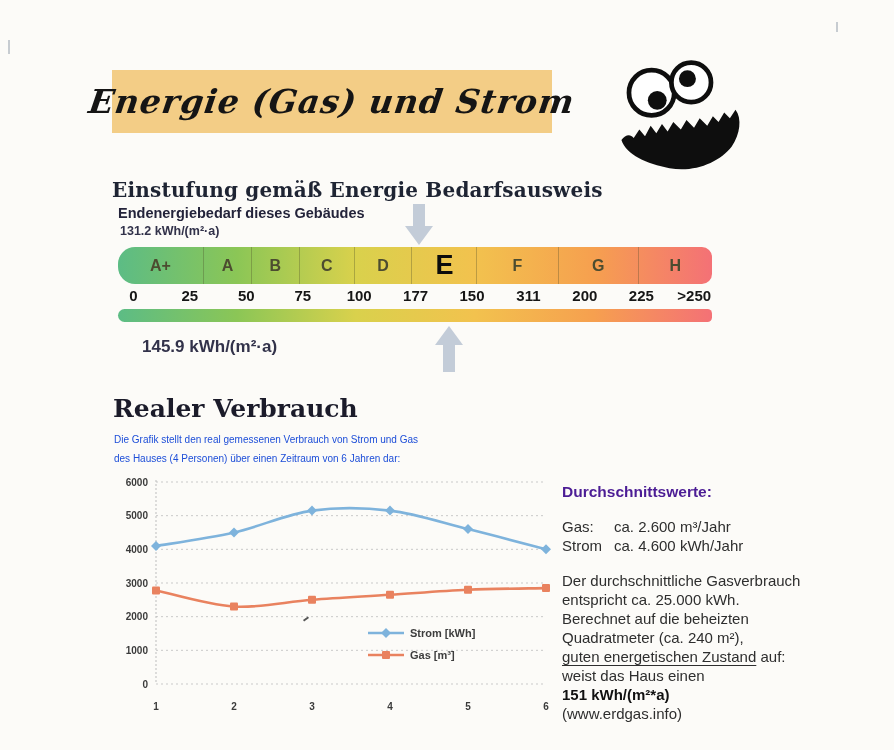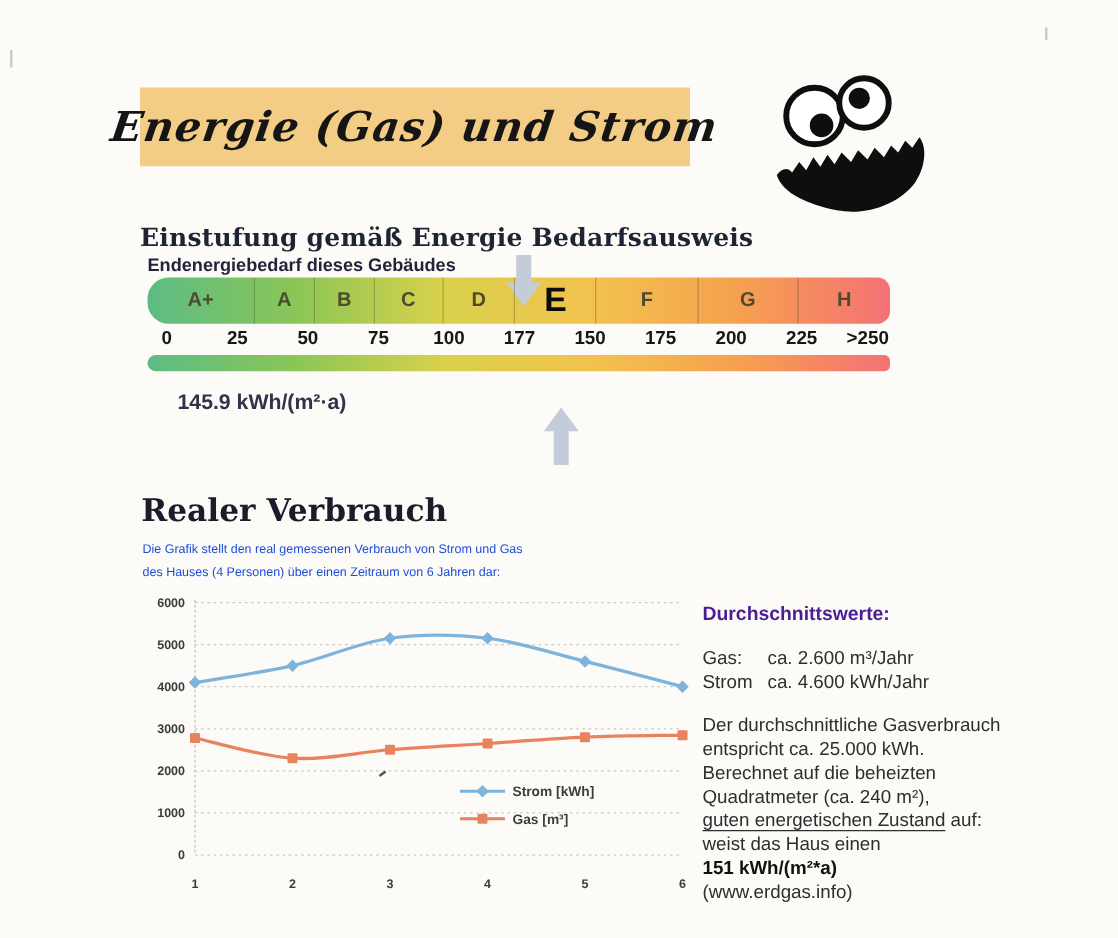--- a/index.html
+++ b/index.html
@@ -85,20 +85,21 @@
     <circle cx="84" cy="23" r="21" fill="#ffffff" stroke="#0e0e0e" stroke-width="5"></circle>
     <circle cx="48" cy="42" r="10" fill="#0e0e0e"></circle>
     <circle cx="80" cy="19" r="9" fill="#0e0e0e"></circle>
   </svg>
 </div>
 
 <div class="subtitle">Einstufung gemäß Energie Bedarfsausweis</div>
 
 <div class="scale-section">
   <div class="end-label">Endenergiebedarf dieses Gebäudes</div>
+  <div class="end-value">131.2 kWh/(m²·a)</div>
 
   <div class="arrow arrow-down">
     <svg width="30" height="42" viewBox="0 0 30 42">
       <rect x="9" y="0" width="12" height="23" fill="#c3ccd8"></rect>
       <polygon points="1,22 29,22 15,41" fill="#c3ccd8"></polygon>
     </svg>
   </div>
 
   <div class="class-band" style="background: linear-gradient(90deg, rgb(92, 188, 133) 0%, rgb(139, 198, 86) 20%, rgb(217, 209, 76) 40%, rgb(242, 194, 78) 60%, rgb(246, 160, 79) 80%, rgb(244, 113, 118) 100%);">
       <div class="seg" style="width: 14.5%;">
@@ -130,21 +131,21 @@
       </div>
     </div>
   <div class="num-strip">
       <span style="left: 2.6%;">0</span>
       <span style="left: 12.1%;">25</span>
       <span style="left: 21.6%;">50</span>
       <span style="left: 31.1%;">75</span>
       <span style="left: 40.6%;">100</span>
       <span style="left: 50.1%;">177</span>
       <span style="left: 59.6%;">150</span>
-      <span style="left: 69.1%;">175</span>
+      <span style="left: 69.1%;">311</span>
       <span style="left: 78.6%;">200</span>
       <span style="left: 88.1%;">225</span>
       <span style="left: 97%;">&gt;250</span>
     </div>
   <div class="thin-band" style="background: linear-gradient(90deg, rgb(92, 188, 133) 0%, rgb(139, 198, 86) 20%, rgb(217, 209, 76) 40%, rgb(242, 194, 78) 60%, rgb(246, 160, 79) 80%, rgb(244, 113, 118) 100%);"></div>
 
   <div class="arrow arrow-up">
     <svg width="30" height="48" viewBox="0 0 30 48">
       <polygon points="15,1 1,20 29,20" fill="#c3ccd8"></polygon>
       <rect x="9" y="19" width="12" height="28" fill="#c3ccd8"></rect>

